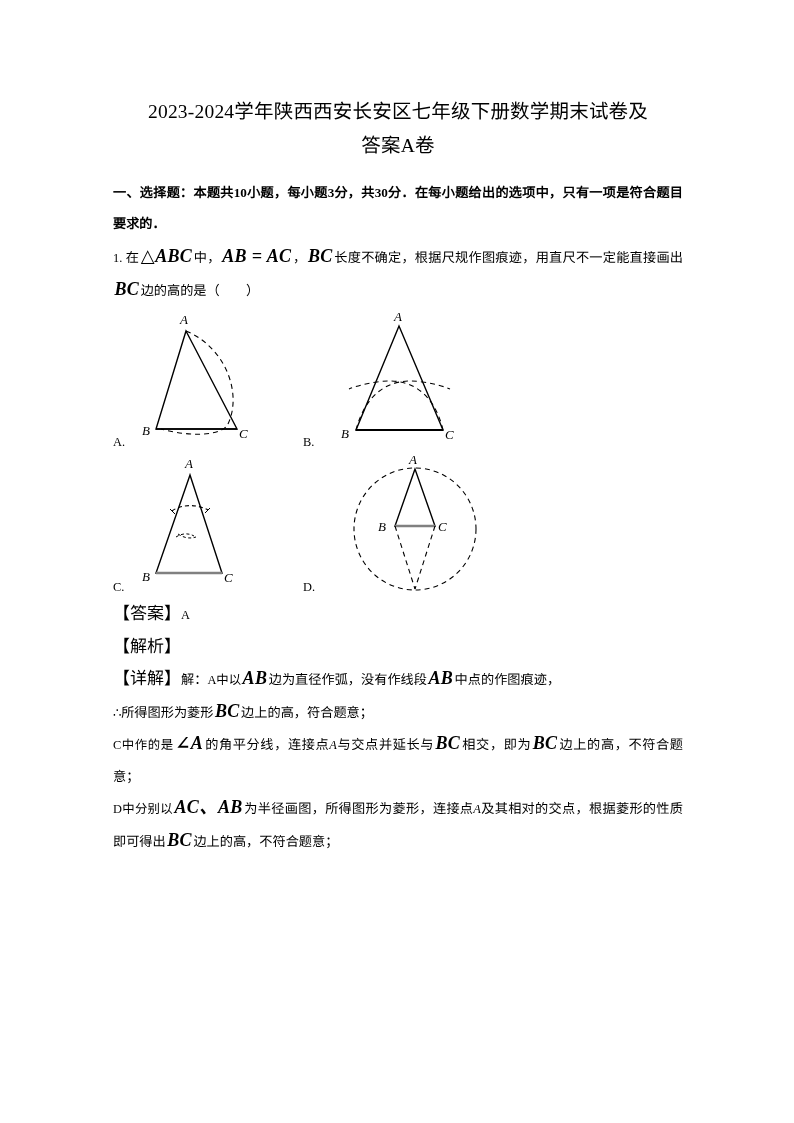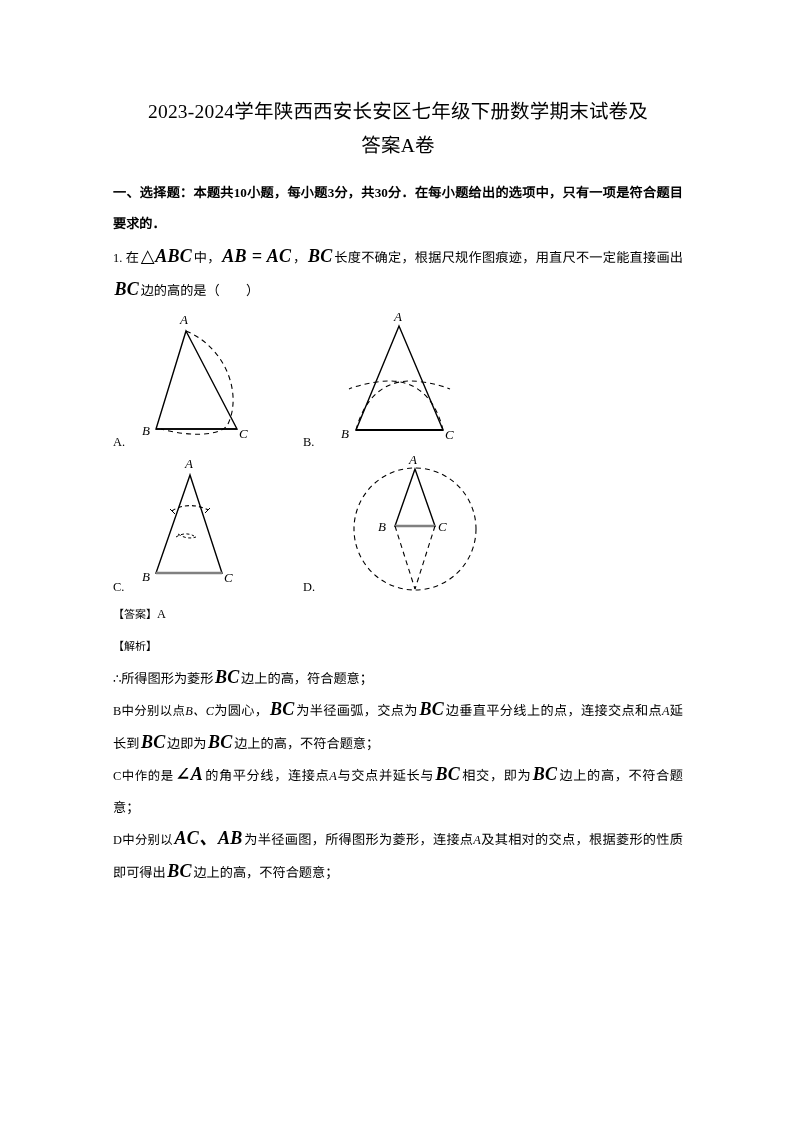--- a/index.html
+++ b/index.html
@@ -104,21 +104,21 @@
     position: absolute;
     left: 26px;
     top: 0;
   }
   .opt-fig svg { display: block; }
 
   
   .ans-line { margin: 0; }
   .brk {
     font-family: Liberation Sans, sans-serif;
-    font-size: 11px;
+    font-size: 17px;
   }
 </style>
 </head>
 <body>
 
 <div class="page">
 <div class="content">
 
   <h1 class="doc-title">
     <span>2023-2024学年陕西西安长安区七年级下册数学期末试卷及</span><br>
@@ -222,28 +222,28 @@
 
   <p class="para ans-line">
     <span class="brk">【答案】</span><span class="latin">A</span>
   </p>
 
   <p class="para ans-line">
     <span class="brk">【解析】</span>
   </p>
 
 
+  <p class="para ans-line">
+    <span class="brk">【详解】</span><span>解：</span><span class="latin">A中以</span><span class="mathv">AB</span><span>边为直径作弧，没有作线段</span><span class="mathv">AB</span><span>中点的作图痕迹，</span>
+  </p>
 
   <p class="para ans-line">
     <span class="mathsym">∴</span><span>所得图形为菱形</span><span class="mathv">BC</span><span>边上的高，符合题意；</span>
   </p>
 
-  <p class="para ans-line">
-    <span class="latin">B中分别以点</span><span class="latin-i">B、C</span><span>为圆心，</span><span class="mathv">BC</span><span>为半径画弧，交点为</span><span class="mathv">BC</span><span>边垂直平分线上的点，连接交点和点</span><span class="latin-i">A</span><span>延长到</span><span class="mathv">BC</span><span>边即为</span><span class="mathv">BC</span><span>边上的高，不符合题意；</span>
-  </p>
 
   <p class="para ans-line">
     <span class="latin">C中作的是</span><span class="mathv">∠A</span><span>的角平分线，连接点</span><span class="latin-i">A</span><span>与交点并延长与</span><span class="mathv">BC</span><span>相交，即为</span><span class="mathv">BC</span><span>边上的高，不符合题意；</span>
   </p>
 
   <p class="para ans-line">
     <span class="latin">D中分别以</span><span class="mathv">AC、AB</span><span>为半径画图，所得图形为菱形，连接点</span><span class="latin-i">A</span><span>及其相对的交点，根据菱形的性质即可得出</span><span class="mathv">BC</span><span>边上的高，不符合题意；</span>
   </p>
 
 

